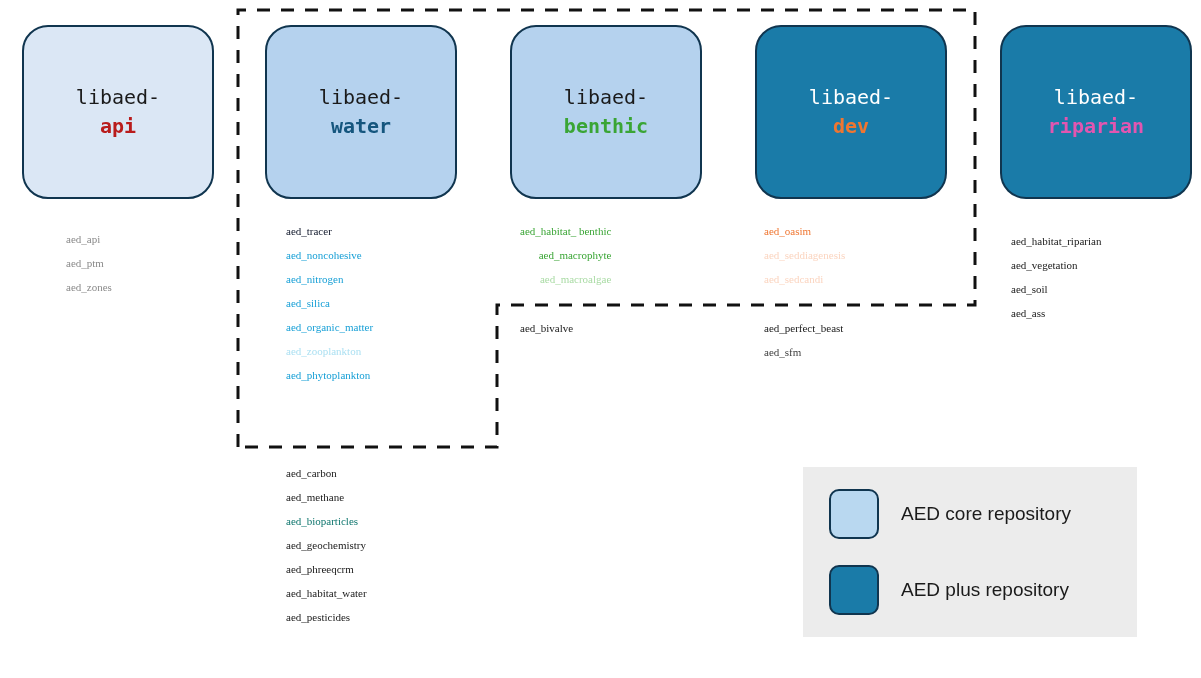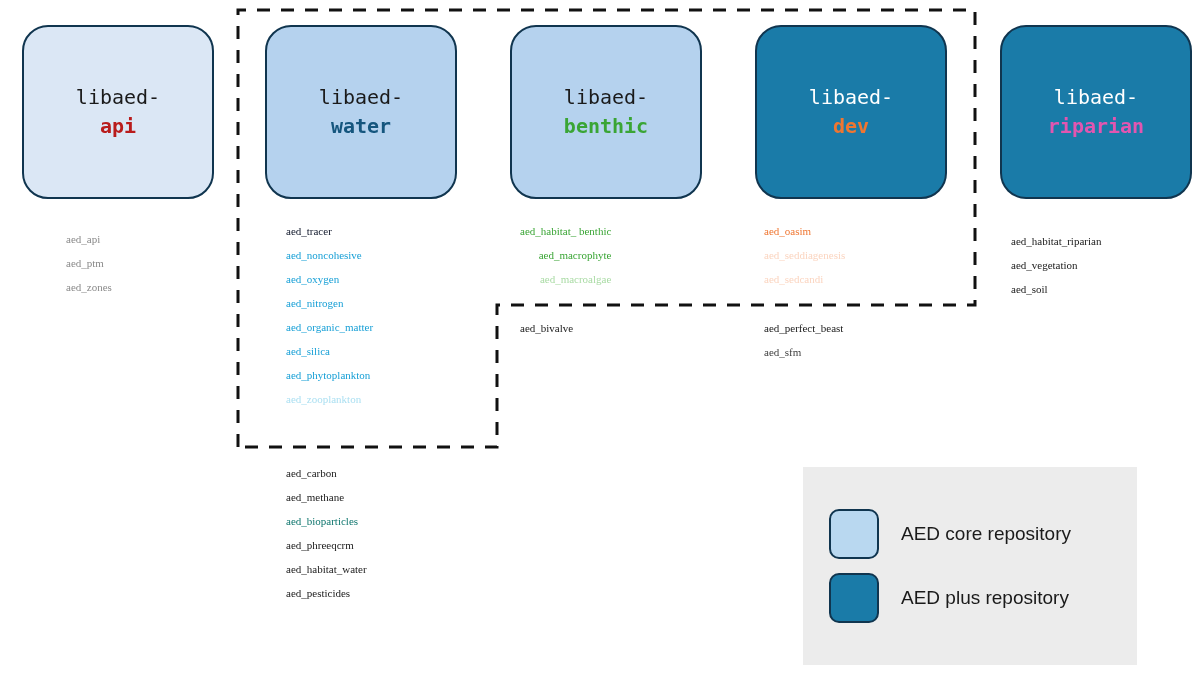--- a/index.html
+++ b/index.html
@@ -115,31 +115,31 @@
     <span class="mod" style="color:#8a8a8a;">aed_zones</span>
   </div>
 
   <div class="repo-box" style="left:265px; top:25px; width:192px; height:174px; background:#b5d2ee;">
     <span class="lib-prefix" style="color:#1a1a1a;">libaed-</span>
     <span class="lib-name" style="color:#15567e;">water</span>
   </div>
   <div class="mod-list" style="left:286px; top:219px;">
     <span class="mod" style="color:#0f172a;">aed_tracer</span>
     <span class="mod" style="color:#169fd6;">aed_noncohesive</span>
-    <span class="mod" style="color:#169fd6;">aed_oxygen</span>
     <span class="mod" style="color:#169fd6;">aed_nitrogen</span>
+    <span class="mod" style="color:#169fd6;">aed_silica</span>
     <span class="mod" style="color:#169fd6;">aed_organic_matter</span>
-    <span class="mod" style="color:#169fd6;">aed_silica</span>
+    <span class="mod" style="color:#ace0f2;">aed_zooplankton</span>
     <span class="mod" style="color:#169fd6;">aed_phytoplankton</span>
-    <span class="mod" style="color:#ace0f2;">aed_zooplankton</span>
   </div>
   <div class="mod-list" style="left:286px; top:461px;">
     <span class="mod" style="color:#1a1a1a;">aed_carbon</span>
     <span class="mod" style="color:#1a1a1a;">aed_methane</span>
     <span class="mod" style="color:#0f766e;">aed_bioparticles</span>
+    <span class="mod" style="color:#1a1a1a;">aed_geochemistry</span>
     <span class="mod" style="color:#1a1a1a;">aed_phreeqcrm</span>
     <span class="mod" style="color:#1a1a1a;">aed_habitat_water</span>
     <span class="mod" style="color:#1a1a1a;">aed_pesticides</span>
   </div>
 
   <div class="repo-box" style="left:510px; top:25px; width:192px; height:174px; background:#b5d2ee;">
     <span class="lib-prefix" style="color:#1a1a1a;">libaed-</span>
     <span class="lib-name" style="color:#3aa535;">benthic</span>
   </div>
   <div class="mod-list" style="left:520px; top:219px;text-align:right;">
@@ -166,23 +166,24 @@
   </div>
 
   <div class="repo-box" style="left:1000px; top:25px; width:192px; height:174px; background:#1a7ba8;">
     <span class="lib-prefix" style="color:#ffffff;">libaed-</span>
     <span class="lib-name" style="color:#e256b0;">riparian</span>
   </div>
   <div class="mod-list" style="left:1011px; top:229px;">
     <span class="mod" style="color:#1a1a1a;">aed_habitat_riparian</span>
     <span class="mod" style="color:#1a1a1a;">aed_vegetation</span>
     <span class="mod" style="color:#1a1a1a;">aed_soil</span>
+    <span class="mod" style="color:#1a1a1a;">aed_ass</span>
   </div>
 
-  <div class="legend" style="left:803px; top:467px; width:334px; height:198px;">
+  <div class="legend" style="left:803px; top:467px; width:334px; height:170px;justify-content:space-between;">
     <div class="legend-row">
       <div class="legend-swatch" style="background:#b9d8f0;"></div>
       <div class="legend-label">AED core repository</div>
     </div>
     <div class="legend-row">
       <div class="legend-swatch" style="background:#1a7ba8;"></div>
       <div class="legend-label">AED plus repository</div>
     </div>
   </div>
 

